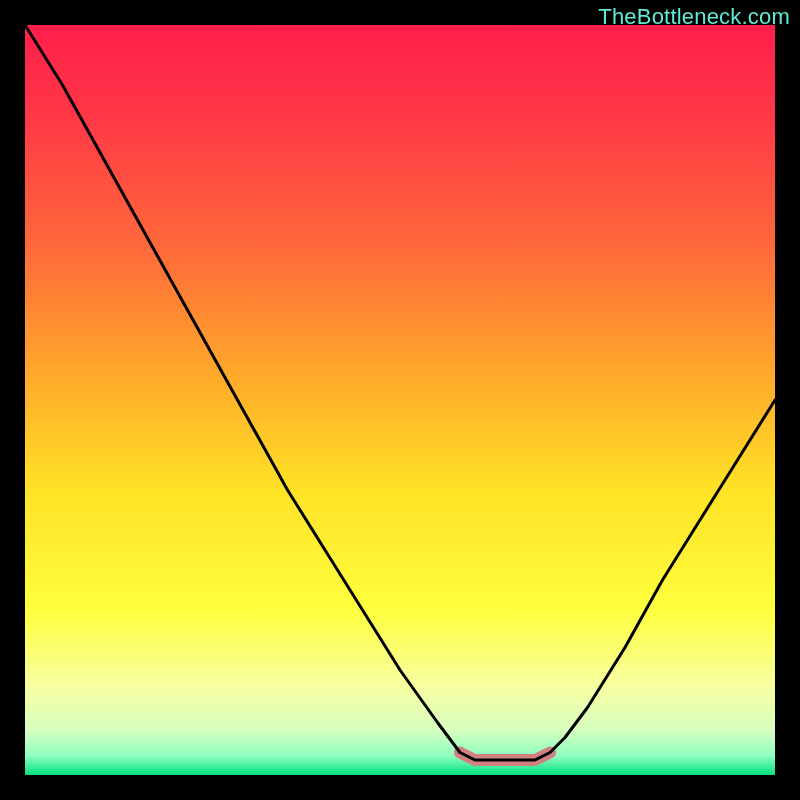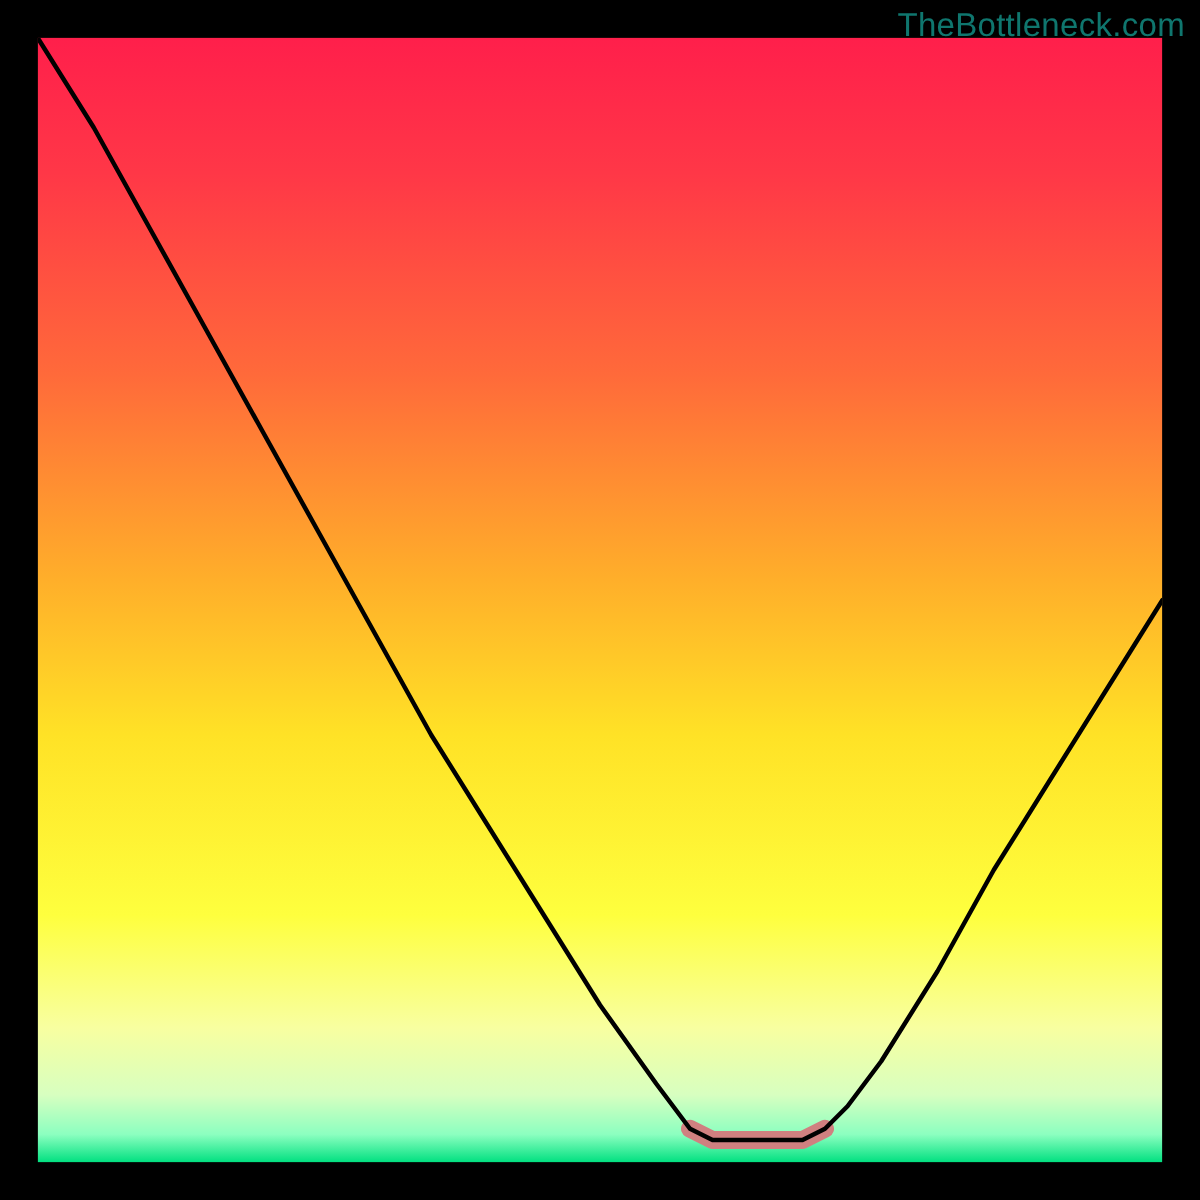--- a/index.html
+++ b/index.html
@@ -22,21 +22,21 @@
     left: 25px;
     top: 25px;
     width: 750px;
     height: 750px;
     overflow: hidden;
   }
   .watermark {
     position: absolute;
     top: 4px;
     right: 10px;
-    color: #0f766e;
+    color: #5eead4;
     font-size: 22px;
     font-weight: 500;
     letter-spacing: 0.2px;
     user-select: none;
   }
   svg { display: block; }
 </style>
 </head>
 <body>
 

